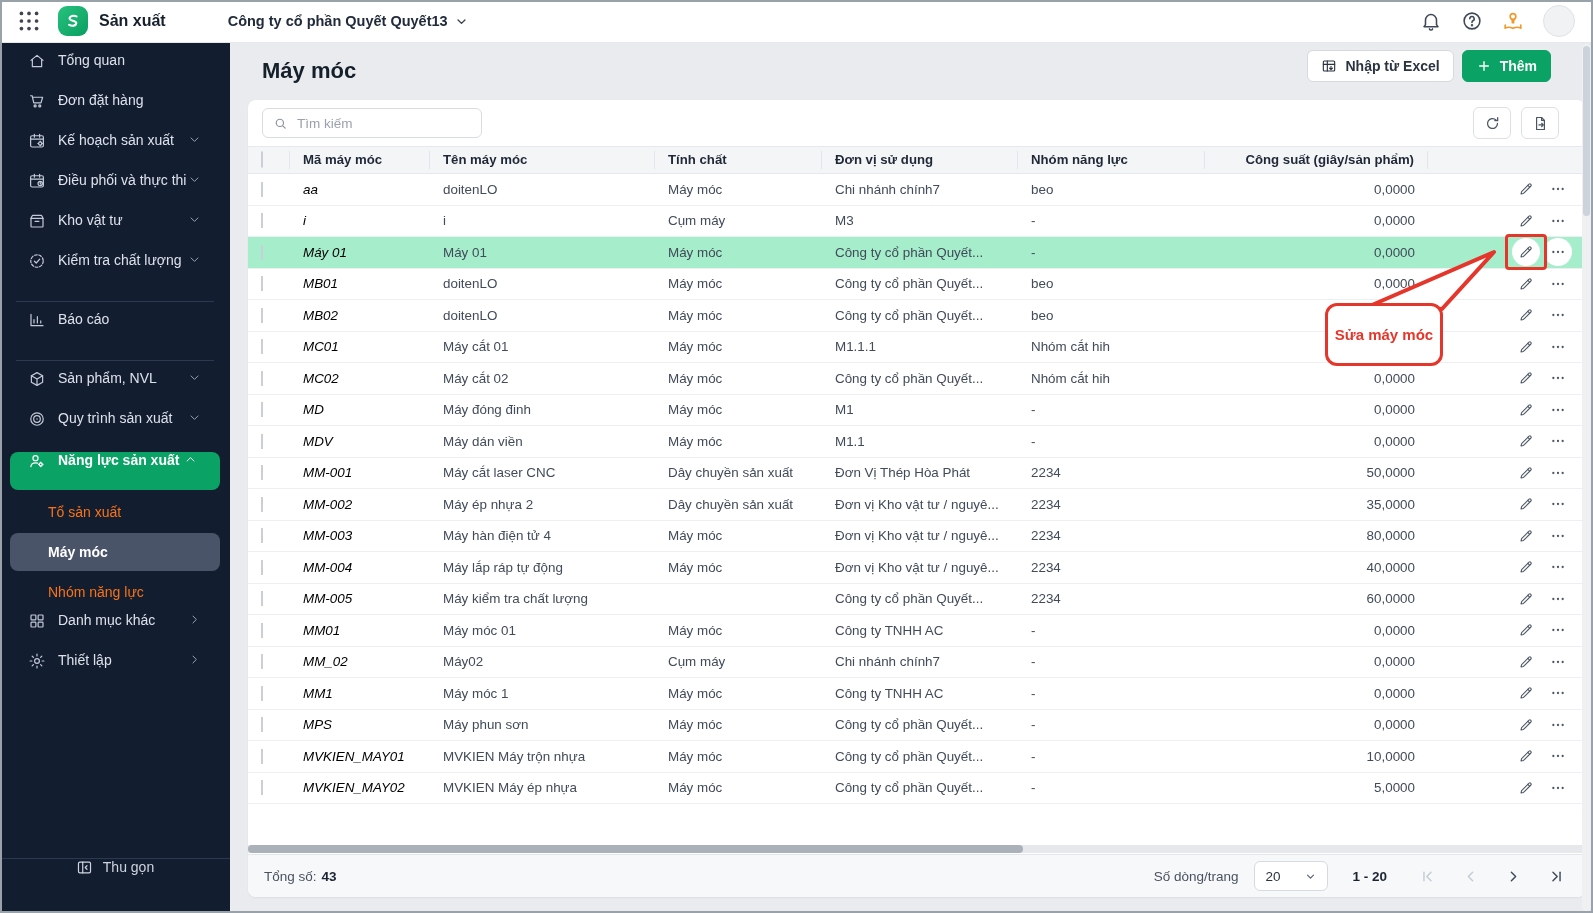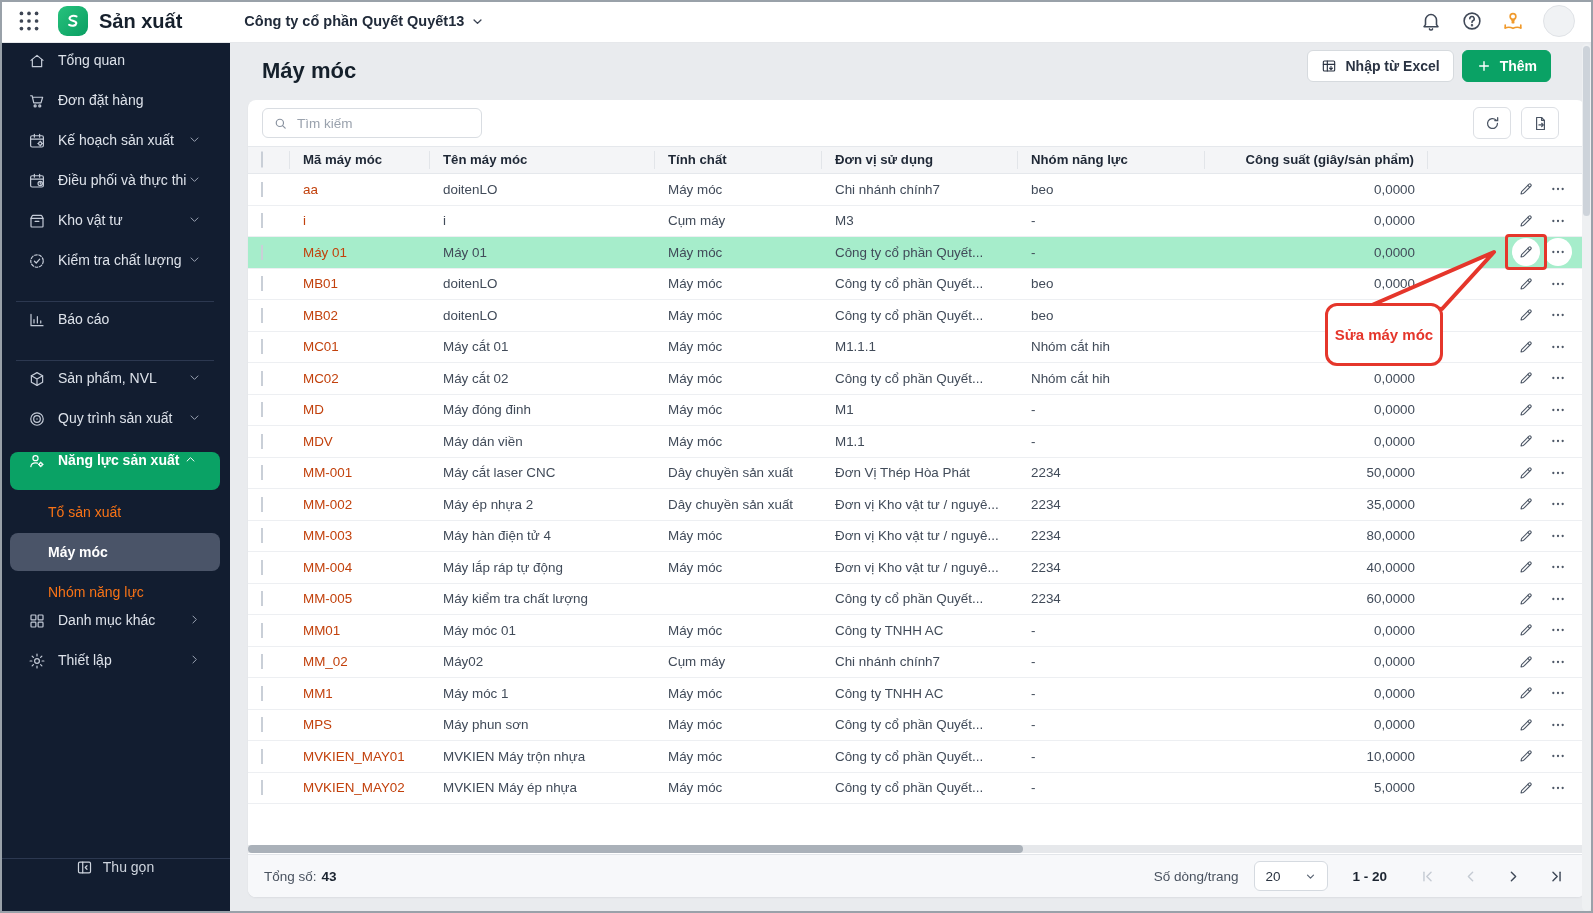--- a/index.html
+++ b/index.html
@@ -9,21 +9,21 @@
     -webkit-font-smoothing:antialiased;
   }
   .frame{position:absolute;inset:0;border:2px solid #99a1a9;z-index:80;pointer-events:none;}
 
   
   .topbar{position:absolute;top:0;left:0;width:1593px;height:42px;background:#fff;
     border-bottom:1px solid #e6e8eb;display:flex;align-items:center;z-index:30;}
   .apps-btn{width:26px;height:26px;margin-left:16px;color:#3e4654;cursor:pointer;}
   .logo{width:30px;height:30px;border-radius:9px;margin-left:16px;
     background:linear-gradient(135deg,#27c27d,#0a9e62);display:flex;align-items:center;justify-content:center;}
-  .app-title{font-size:20px;font-weight:700;color:#16202c;margin-left:11px;}
+  .app-title{font-size:16px;font-weight:700;color:#16202c;margin-left:11px;}
   .company{margin-left:62px;display:flex;align-items:center;gap:6px;font-size:14.5px;font-weight:700;color:#212b3a;cursor:pointer;}
   .company .icon{width:15px;height:15px;color:#3c4554;}
   .top-right{margin-left:auto;display:flex;align-items:center;gap:19px;margin-right:18px;}
   .top-ic{width:22px;height:22px;color:#3f4857;cursor:pointer;}
   .top-ic.tips{color:#f09a2c;}
   .avatar{width:30px;height:30px;border-radius:50%;background:#f0f2f4;border:1px solid #e0e3e7;}
 
   
   .sidebar{position:absolute;top:42px;left:0;bottom:0;width:230px;background:var(--sidebar-bg,#121d30);
     display:flex;flex-direction:column;z-index:20;color:#dde2ea;}
@@ -68,21 +68,21 @@
 
   .thead,.trow{display:grid;grid-template-columns:42px 140px 225px 167px 196px 187px 223px 1fr;align-items:center;}
   .thead{height:26px;background:#f4f5f7;border-top:1px solid #e5e8ec;border-bottom:1px solid #e5e8ec;flex:none;}
   .hcell{font-size:13.2px;font-weight:700;color:#1f2836;padding:0 13px;white-space:nowrap;overflow:hidden;
     border-right:1px solid #e2e5e9;height:18px;line-height:18px;}
   .hcell:last-child{border-right:none;}
   .hcell.num{text-align:right;}
   .trow{height:31.5px;border-bottom:1px solid #edeff2;box-sizing:border-box;cursor:pointer;}
   .trow.hl{background:var(--hl,#a6edcb);}
   .cell{font-size:13.4px;color:#414b59;padding:0 13px;white-space:nowrap;overflow:hidden;}
-  .cell.code{color:#c2410c;}
+  .cell.code{color:#000000;font-style:italic;}
   .cell.num{text-align:right;}
   .cbcell{padding-left:13px;}
   .cb{width:16px;height:16px;border:1.5px solid #c9cfd7;border-radius:4px;background:#fff;box-sizing:border-box;cursor:pointer;}
   .acell{display:flex;align-items:center;gap:4px;padding-left:84px;}
   .act{width:28px;height:28px;border-radius:50%;display:flex;align-items:center;justify-content:center;
     color:#4d5766;cursor:pointer;flex:none;}
   .act .icon{width:16px;height:16px;}
   .trow.hl .act{background:#fff;}
   .tfill{flex:1;}
 

